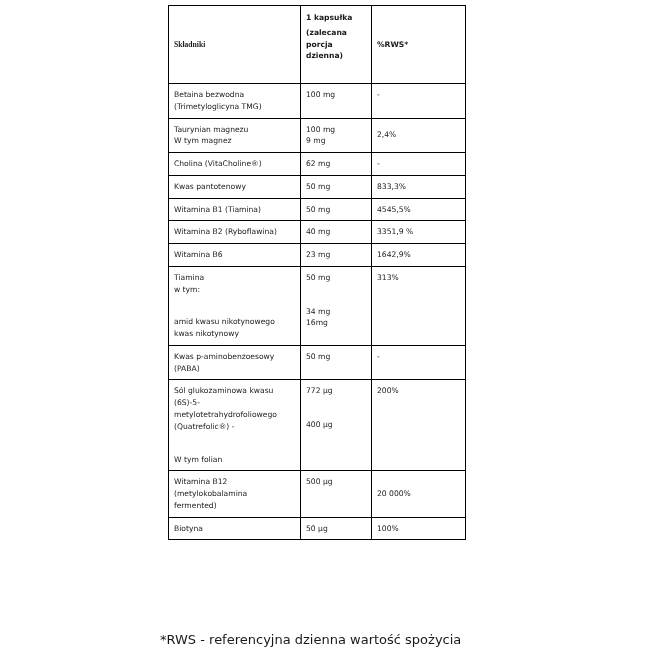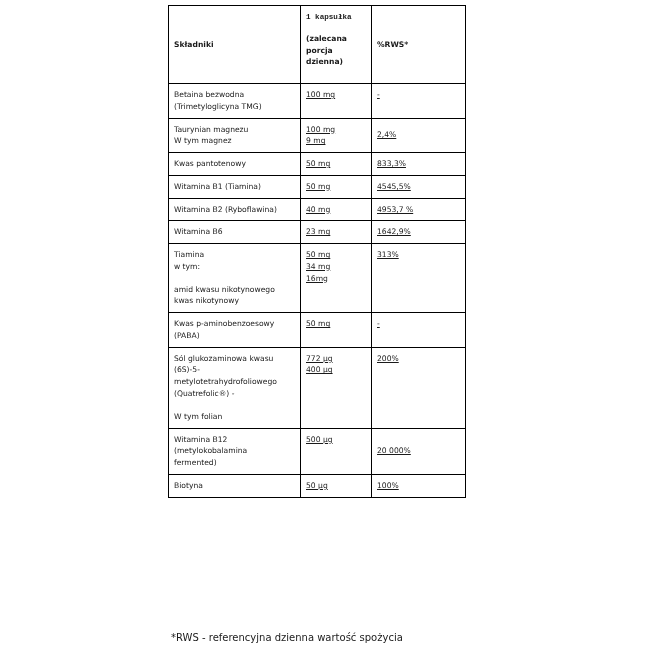--- a/index.html
+++ b/index.html
@@ -50,55 +50,56 @@
   }
 
   
   .nutrition-table thead th {
     font-weight: bold;
     height: 66px;
     padding-top: 6px;
   }
   th.head-name {
     vertical-align: middle;
+    font-family: Liberation Serif, serif;
   }
   th.head-dose {
     vertical-align: top;
   }
   th.head-rws {
     vertical-align: middle;
   }
-  .head-dose .hd-line1 { display: block; margin-bottom: 9px; font-family: Liberation Mono, monospace; }
+  .head-dose .hd-line1 { display: block; margin-bottom: 3px; }
   .head-dose .hd-line2 { display: block; }
 
   
   .lines > span {
     display: block;
   }
   .lines > span.gap-before {
-    margin-top: 11px;
+    margin-top: 21px;
   }
   .lines > span.gap-lg-before {
+    margin-top: 22px;
   }
 
   td.dose, td.rws {
     white-space: nowrap;
-    text-decoration: underline;
   }
 
   
   td.mid {
     vertical-align: middle;
   }
 
   .footnote {
     position: absolute;
-    left: 171px;
+    left: 160px;
     top: 630px;
-    font-size: 10px;
+    font-size: 13px;
     line-height: 1.5;
     color: #1a1a1a;
     white-space: nowrap;
   }
 </style>
 </head>
 <body>
 
 <div class="page">
 
@@ -139,20 +140,31 @@
           <td class="lines dose">
             <span>100 mg</span>
             <span>9 mg</span>
           </td>
           <td class="lines rws mid">
             <span>2,4%</span>
           </td>
         </tr>
         <tr>
           <td class="lines">
+            <span>Cholina (VitaCholine®)</span>
+          </td>
+          <td class="lines dose">
+            <span>62 mg</span>
+          </td>
+          <td class="lines rws">
+            <span>-</span>
+          </td>
+        </tr>
+        <tr>
+          <td class="lines">
             <span>Kwas pantotenowy</span>
           </td>
           <td class="lines dose">
             <span>50 mg</span>
           </td>
           <td class="lines rws">
             <span>833,3%</span>
           </td>
         </tr>
         <tr>
@@ -167,21 +179,21 @@
           </td>
         </tr>
         <tr>
           <td class="lines">
             <span>Witamina B2 (Ryboflawina)</span>
           </td>
           <td class="lines dose">
             <span>40 mg</span>
           </td>
           <td class="lines rws">
-            <span>4953,7 %</span>
+            <span>3351,9 %</span>
           </td>
         </tr>
         <tr>
           <td class="lines">
             <span>Witamina B6</span>
           </td>
           <td class="lines dose">
             <span>23 mg</span>
           </td>
           <td class="lines rws">

